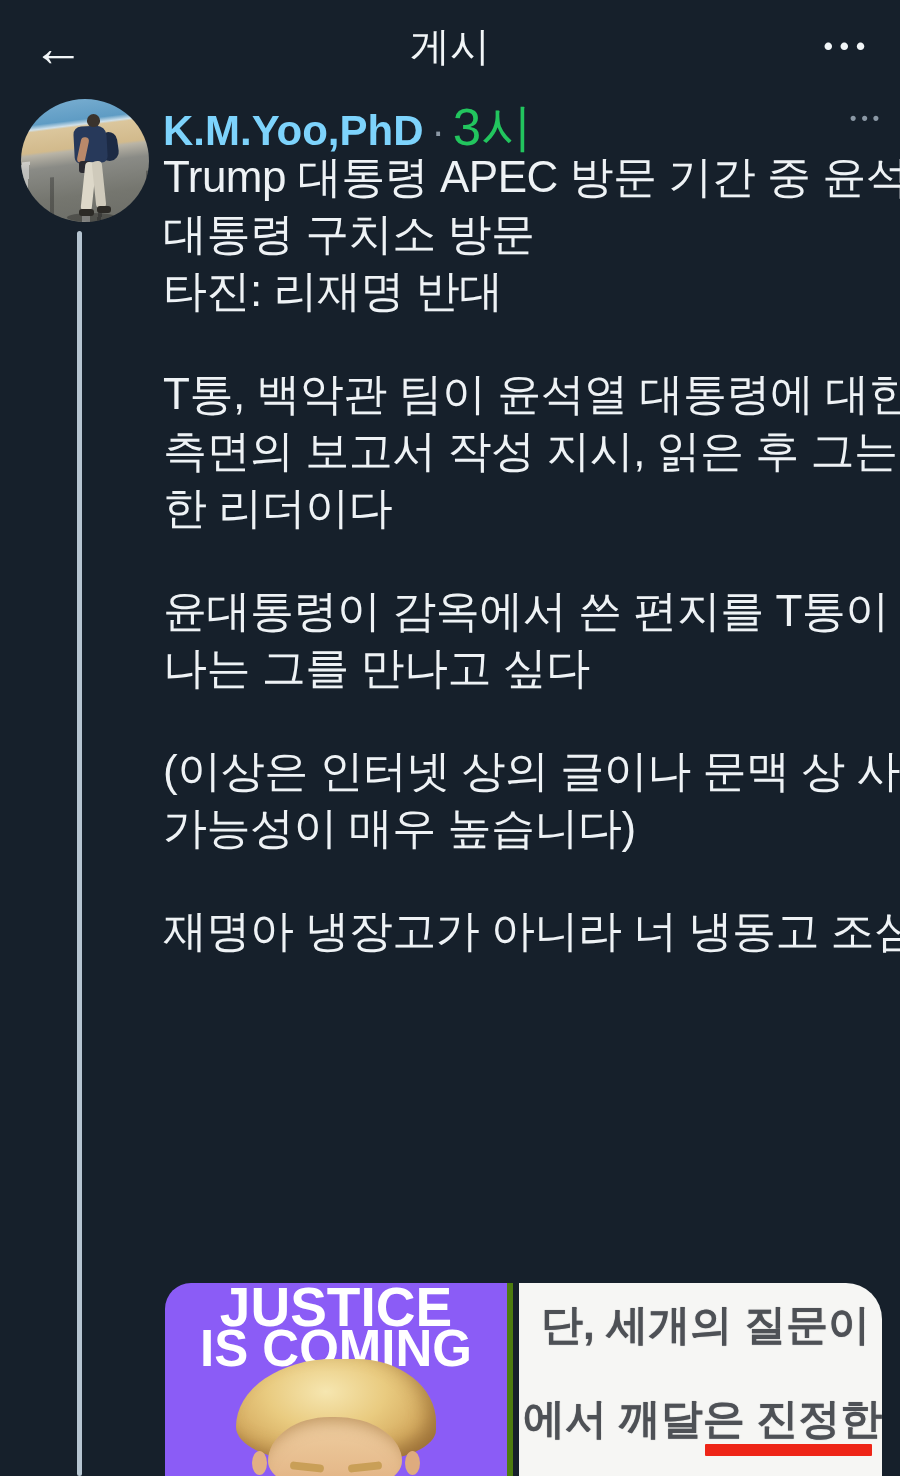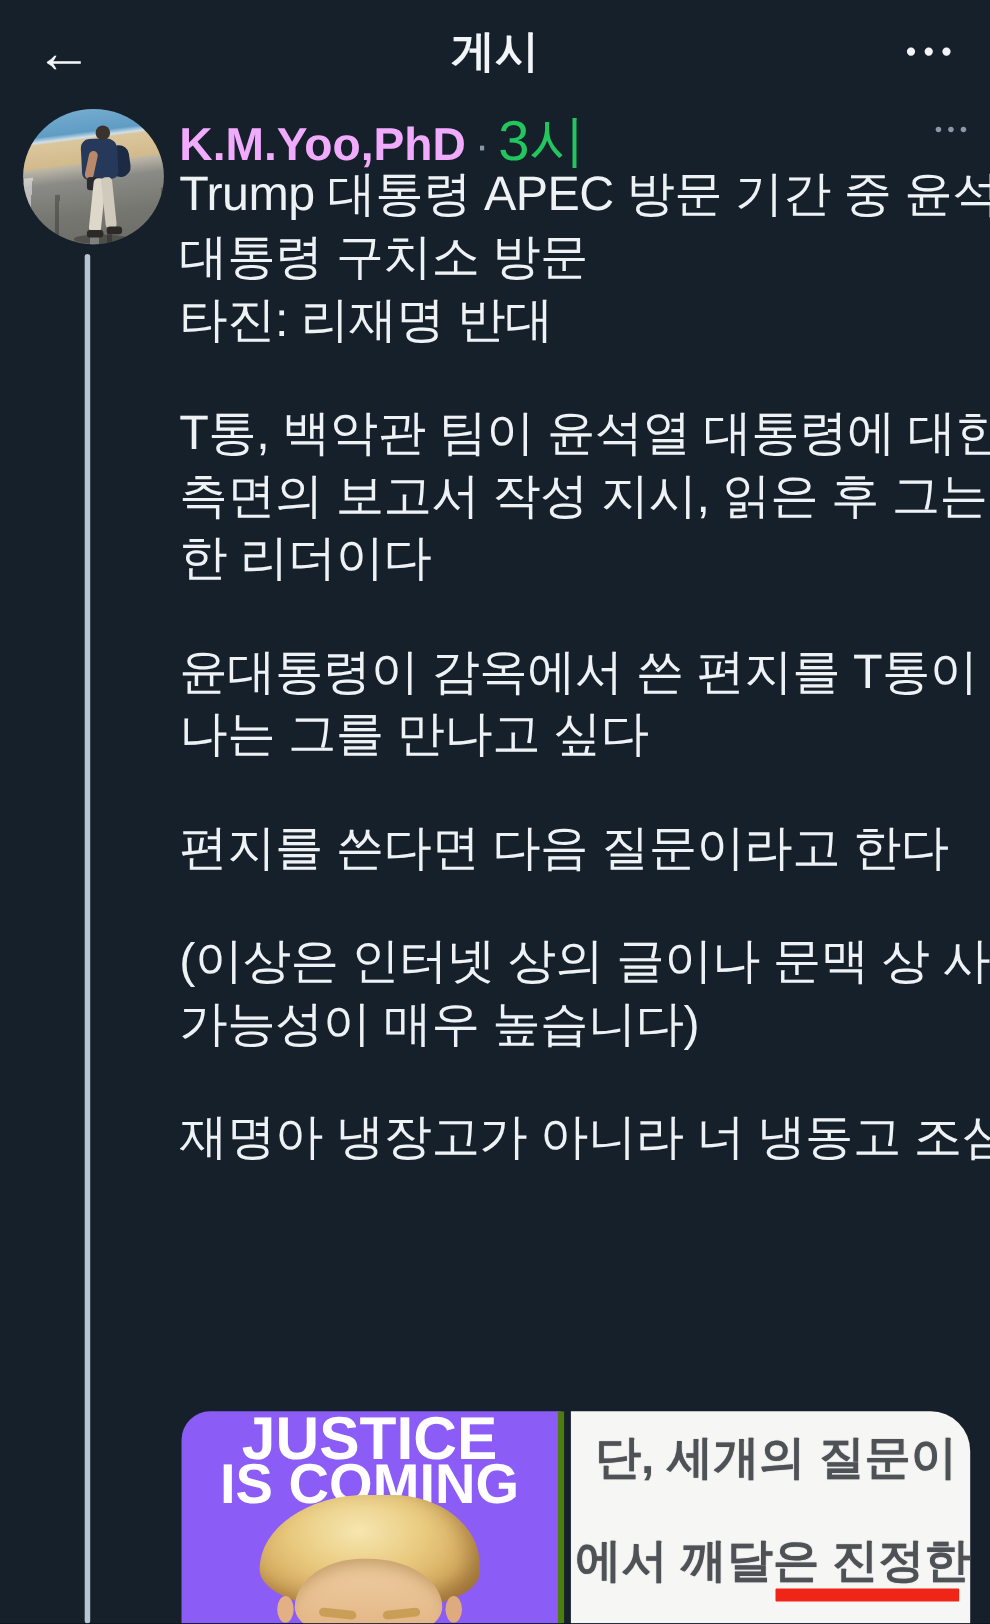--- a/index.html
+++ b/index.html
@@ -14,21 +14,21 @@
     position:absolute; top:0; left:0; right:0; height:92px;
     display:flex; align-items:center; background:#16202b;
   }
   .back-btn{
     position:absolute; left:30px; top:24px; width:56px; height:48px;
     display:flex; align-items:center; justify-content:center;
     color:#f1f5f7; font-size:52px; font-weight:700; line-height:44px; cursor:pointer;
   }
   .header-title{
     position:absolute; left:0; right:0; text-align:center;
-    font-size:40px; font-weight:700; color:#f1f5f7; letter-spacing:0;
+    font-size:40px; font-weight:400; color:#f1f5f7; letter-spacing:0;
   }
   .header-more{
     position:absolute; right:28px; top:20px; height:52px;
     display:flex; align-items:center;
     color:#f1f5f7; font-size:26px; letter-spacing:7px; font-weight:700; cursor:pointer;
   }
   
   .avatar{
     position:absolute; left:21px; top:99px; width:128px; height:123px;
     border-radius:50%; overflow:hidden; cursor:pointer;
@@ -65,21 +65,21 @@
   
   .thread-line{
     position:absolute; left:77px; top:231px; width:5px; height:1245px;
     background:#b6c5d1; border-radius:3px;
   }
   
   .user-row{
     position:absolute; left:163px; top:94px; right:16px;
     display:flex; align-items:baseline; white-space:nowrap;
   }
-  .user-name{ font-size:42px; font-weight:700; color:#f0abfc; cursor:pointer; }
+  .user-name{ font-size:42px; font-weight:700; color:#7dd3fc; cursor:pointer; }
   .user-handle{ font-size:40px; color:#8b98a5; margin-left:10px; cursor:pointer; }
   .user-sep{ font-size:40px; color:#8b98a5; margin:0 8px; }
   .user-time{ font-size:51px; color:#22c55e; }
   .tweet-more{
     margin-left:auto; color:#8b98a5; font-size:18px; letter-spacing:5px;
     font-weight:700; align-self:flex-start; padding-top:14px; cursor:pointer;
   }
   
   .tweet-text{
     position:absolute; left:163px; top:148px; width:737px;
@@ -179,21 +179,20 @@
 
   <div class="tweet-text">
     <p>Trump 대통령 APEC 방문 기간 중 윤석열
 대통령 구치소 방문
 타진: 리재명 반대</p>
     <p>T통, 백악관 팀이 윤석열 대통령에 대한 여러
 측면의 보고서 작성 지시, 읽은 후 그는 진정
 한 리더이다</p>
     <p>윤대통령이 감옥에서 쓴 편지를 T통이 읽고
 나는 그를 만나고 싶다</p>
-    <p>편지를 쓴다면 다음 질문이라고 한다</p>
     <p>(이상은 인터넷 상의 글이나 문맥 상 사실일
 가능성이 매우 높습니다)</p>
     <p>재명아 냉장고가 아니라 너 냉동고 조심해</p>
   </div>
 
   <div class="media">
 
     <div class="media-left">
       <div class="justice-line1">JUSTICE</div>
       <div class="justice-line2">IS COMING</div>

